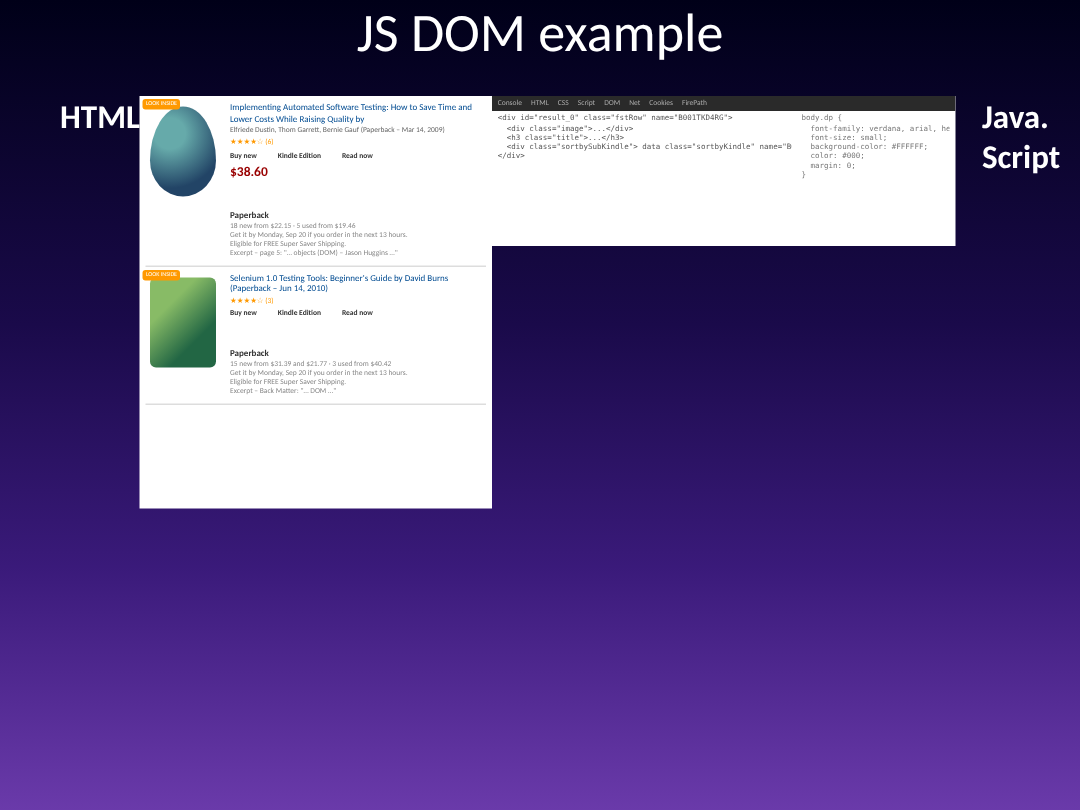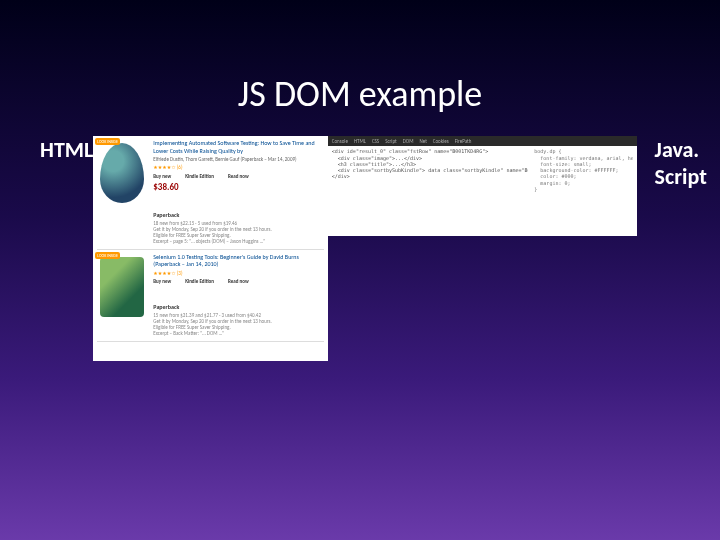--- a/index.html
+++ b/index.html
@@ -7,24 +7,23 @@
   body {
     background: linear-gradient(to bottom, #000018 0%, #1a0a4a 40%, #3a1a7a 70%, #6a3aaa 100%);
     font-family: Calibri, Arial, sans-serif;
     color: #fff;
   }
   .slide { width: 720px; height: 540px; position: relative; }
   .title {
     text-align: center;
     font-size: 36px;
     font-weight: 400;
-    padding-top: 32px;
+    padding-top: 0;
     padding-bottom: 20px;
     color: #fff;
-    margin-top: 40px;
   }
   .columns {
     display: flex;
     padding: 0 40px;
     gap: 18px;
   }
   .col {
     flex: 1;
     display: flex;
     flex-direction: row;
@@ -36,21 +35,21 @@
     margin-bottom: 8px;
   }
   .panel {
     background: #fff;
     color: #333;
     font-size: 6px;
     line-height: 1.25;
     padding: 4px;
     overflow: hidden;
   }
-  .panel.upper { height: 225px; margin-bottom: 2px; }
+  .panel.upper { height: 275px; margin-bottom: 2px; }
   .panel.lower { height: 100px; }
 
   
   .product-row { display: flex; border-bottom: 1px solid #ddd; padding-bottom: 4px; margin-bottom: 4px; }
   .product-thumb {
     width: 50px; height: 70px;
     position: relative;
     margin-right: 6px;
     flex-shrink: 0;
   }
@@ -136,21 +135,21 @@
             <div class="p-small">Excerpt – page 5: "… objects (DOM) – Jason Huggins …"</div>
           </div>
         </div>
 
         <div class="product-row">
           <div class="product-thumb">
             <span class="look-inside">LOOK INSIDE</span>
             <div class="thumb-inner green"></div>
           </div>
           <div class="product-info">
-            <div class="ptitle">Selenium 1.0 Testing Tools: Beginner's Guide by David Burns (Paperback – Jan 14, 2010)</div>
+            <div class="ptitle">Selenium 1.0 Testing Tools: Beginner's Guide by David Burns (Paperback – Jun 14, 2010)</div>
             <div class="stars">★★★★☆ (3)</div>
             <div class="popts">
               <div class="popt-col"><span class="popt-h">Buy new</span></div>
               <div class="popt-col"><span class="popt-h">Kindle Edition</span></div>
               <div class="popt-col"><span class="popt-h">Read now</span></div>
             </div>
             <div class="p-pb">Paperback</div>
             <div class="p-small">15 new from $31.39 and $21.77 · 3 used from $40.42</div>
             <div class="p-small">Get it by Monday, Sep 20 if you order in the next 13 hours.</div>
             <div class="p-small">Eligible for FREE Super Saver Shipping.</div>

